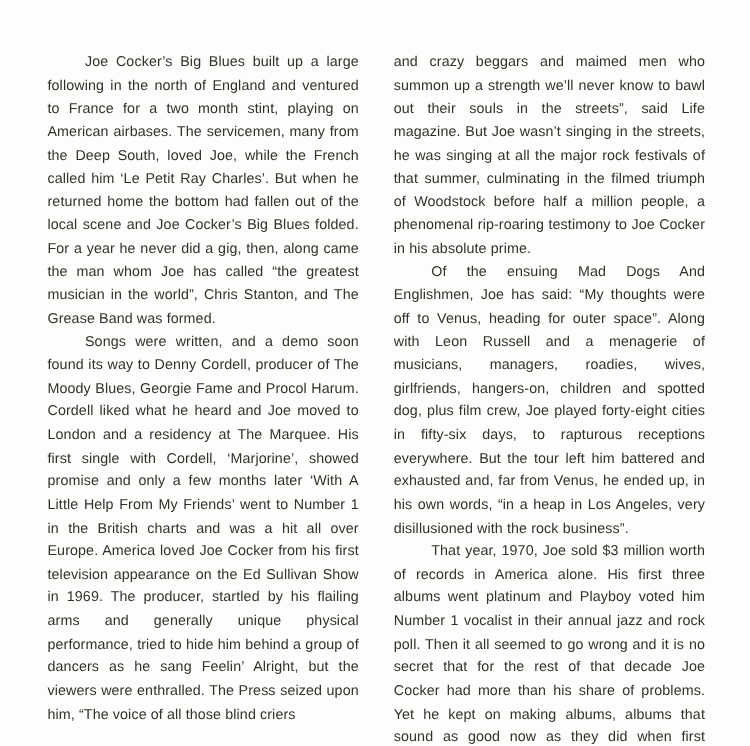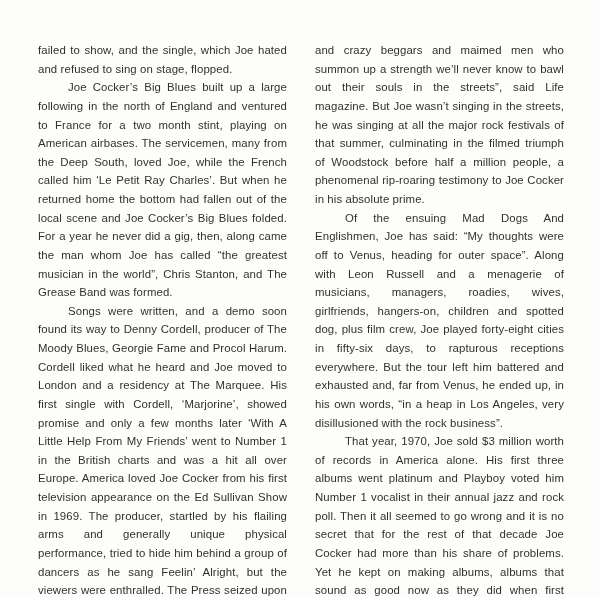--- a/index.html
+++ b/index.html
@@ -39,21 +39,20 @@
   .col p.indented {
     text-indent: 30px;
   }
 </style>
 </head>
 <body>
 
 <div class="page">
   <div class="columns">
     <div class="col">
-      <p>failed to show, and the single, which Joe hated and refused to sing on stage, flopped.</p>
       <p class="indented">Joe Cocker’s Big Blues built up a large following in the north of England and ventured to France for a two month stint, playing on American airbases. The servicemen, many from the Deep South, loved Joe, while the French called him ‘Le Petit Ray Charles’. But when he returned home the bottom had fallen out of the local scene and Joe Cocker’s Big Blues folded. For a year he never did a gig, then, along came the man whom Joe has called “the greatest musician in the world”, Chris Stanton, and The Grease Band was formed.</p>
       <p class="indented">Songs were written, and a demo soon found its way to Denny Cordell, producer of The Moody Blues, Georgie Fame and Procol Harum. Cordell liked what he heard and Joe moved to London and a residency at The Marquee. His first single with Cordell, ‘Marjorine’, showed promise and only a few months later ‘With A Little Help From My Friends’ went to Number 1 in the British charts and was a hit all over Europe. America loved Joe Cocker from his first television appearance on the Ed Sullivan Show in 1969. The producer, startled by his flailing arms and generally unique physical performance, tried to hide him behind a group of dancers as he sang Feelin’ Alright, but the viewers were enthralled. The Press seized upon him, “The voice of all those blind criers</p>
     </div>
     <div class="col">
       <p>and crazy beggars and maimed men who summon up a strength we’ll never know to bawl out their souls in the streets”, said Life magazine. But Joe wasn’t singing in the streets, he was singing at all the major rock festivals of that summer, culminating in the filmed triumph of Woodstock before half a million people, a phenomenal rip-roaring testimony to Joe Cocker in his absolute prime.</p>
       <p class="indented">Of the ensuing Mad Dogs And Englishmen, Joe has said: “My thoughts were off to Venus, heading for outer space”. Along with Leon Russell and a menagerie of musicians, managers, roadies, wives, girlfriends, hangers-on, children and spotted dog, plus film crew, Joe played forty-eight cities in fifty-six days, to rapturous receptions everywhere. But the tour left him battered and exhausted and, far from Venus, he ended up, in his own words, “in a heap in Los Angeles, very disillusioned with the rock business”.</p>
       <p class="indented">That year, 1970, Joe sold $3 million worth of records in America alone. His first three albums went platinum and Playboy voted him Number 1 vocalist in their annual jazz and rock poll. Then it all seemed to go wrong and it is no secret that for the rest of that decade Joe Cocker had more than his share of problems. Yet he kept on making albums, albums that sound as good now as they did when first released. Songs like ‘Guilty’, ‘The Moon’s A Harsh Mistress’ and ‘You Are So Beautiful’, songs that have</p>
     </div>
   </div>
 </div>

